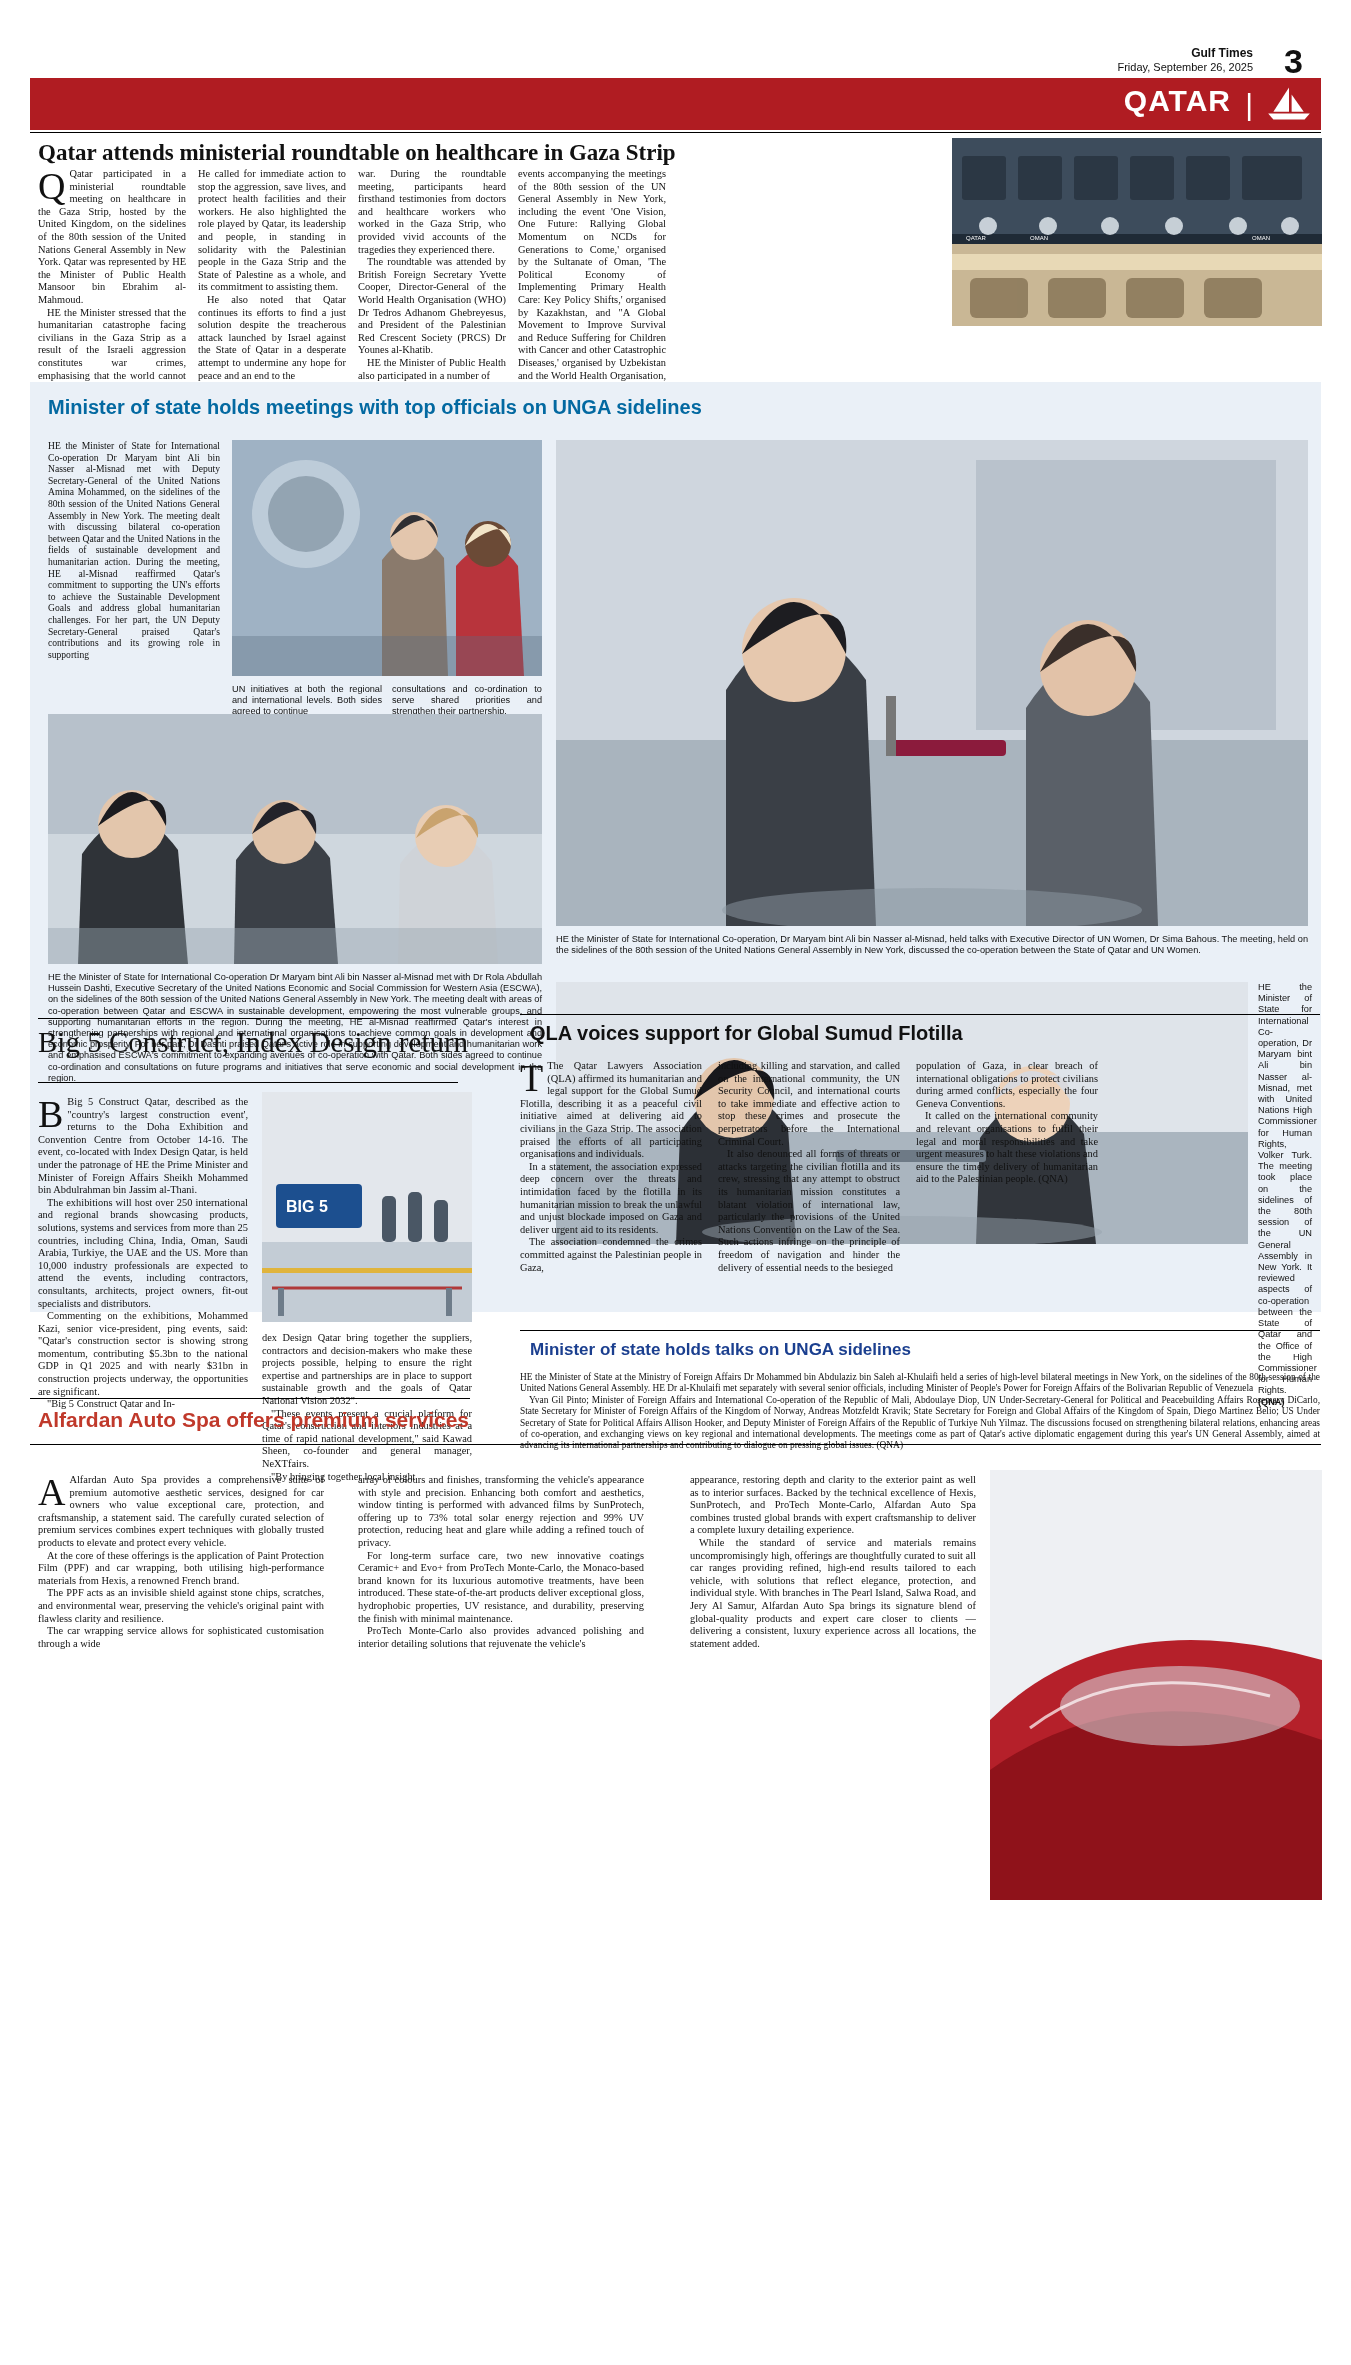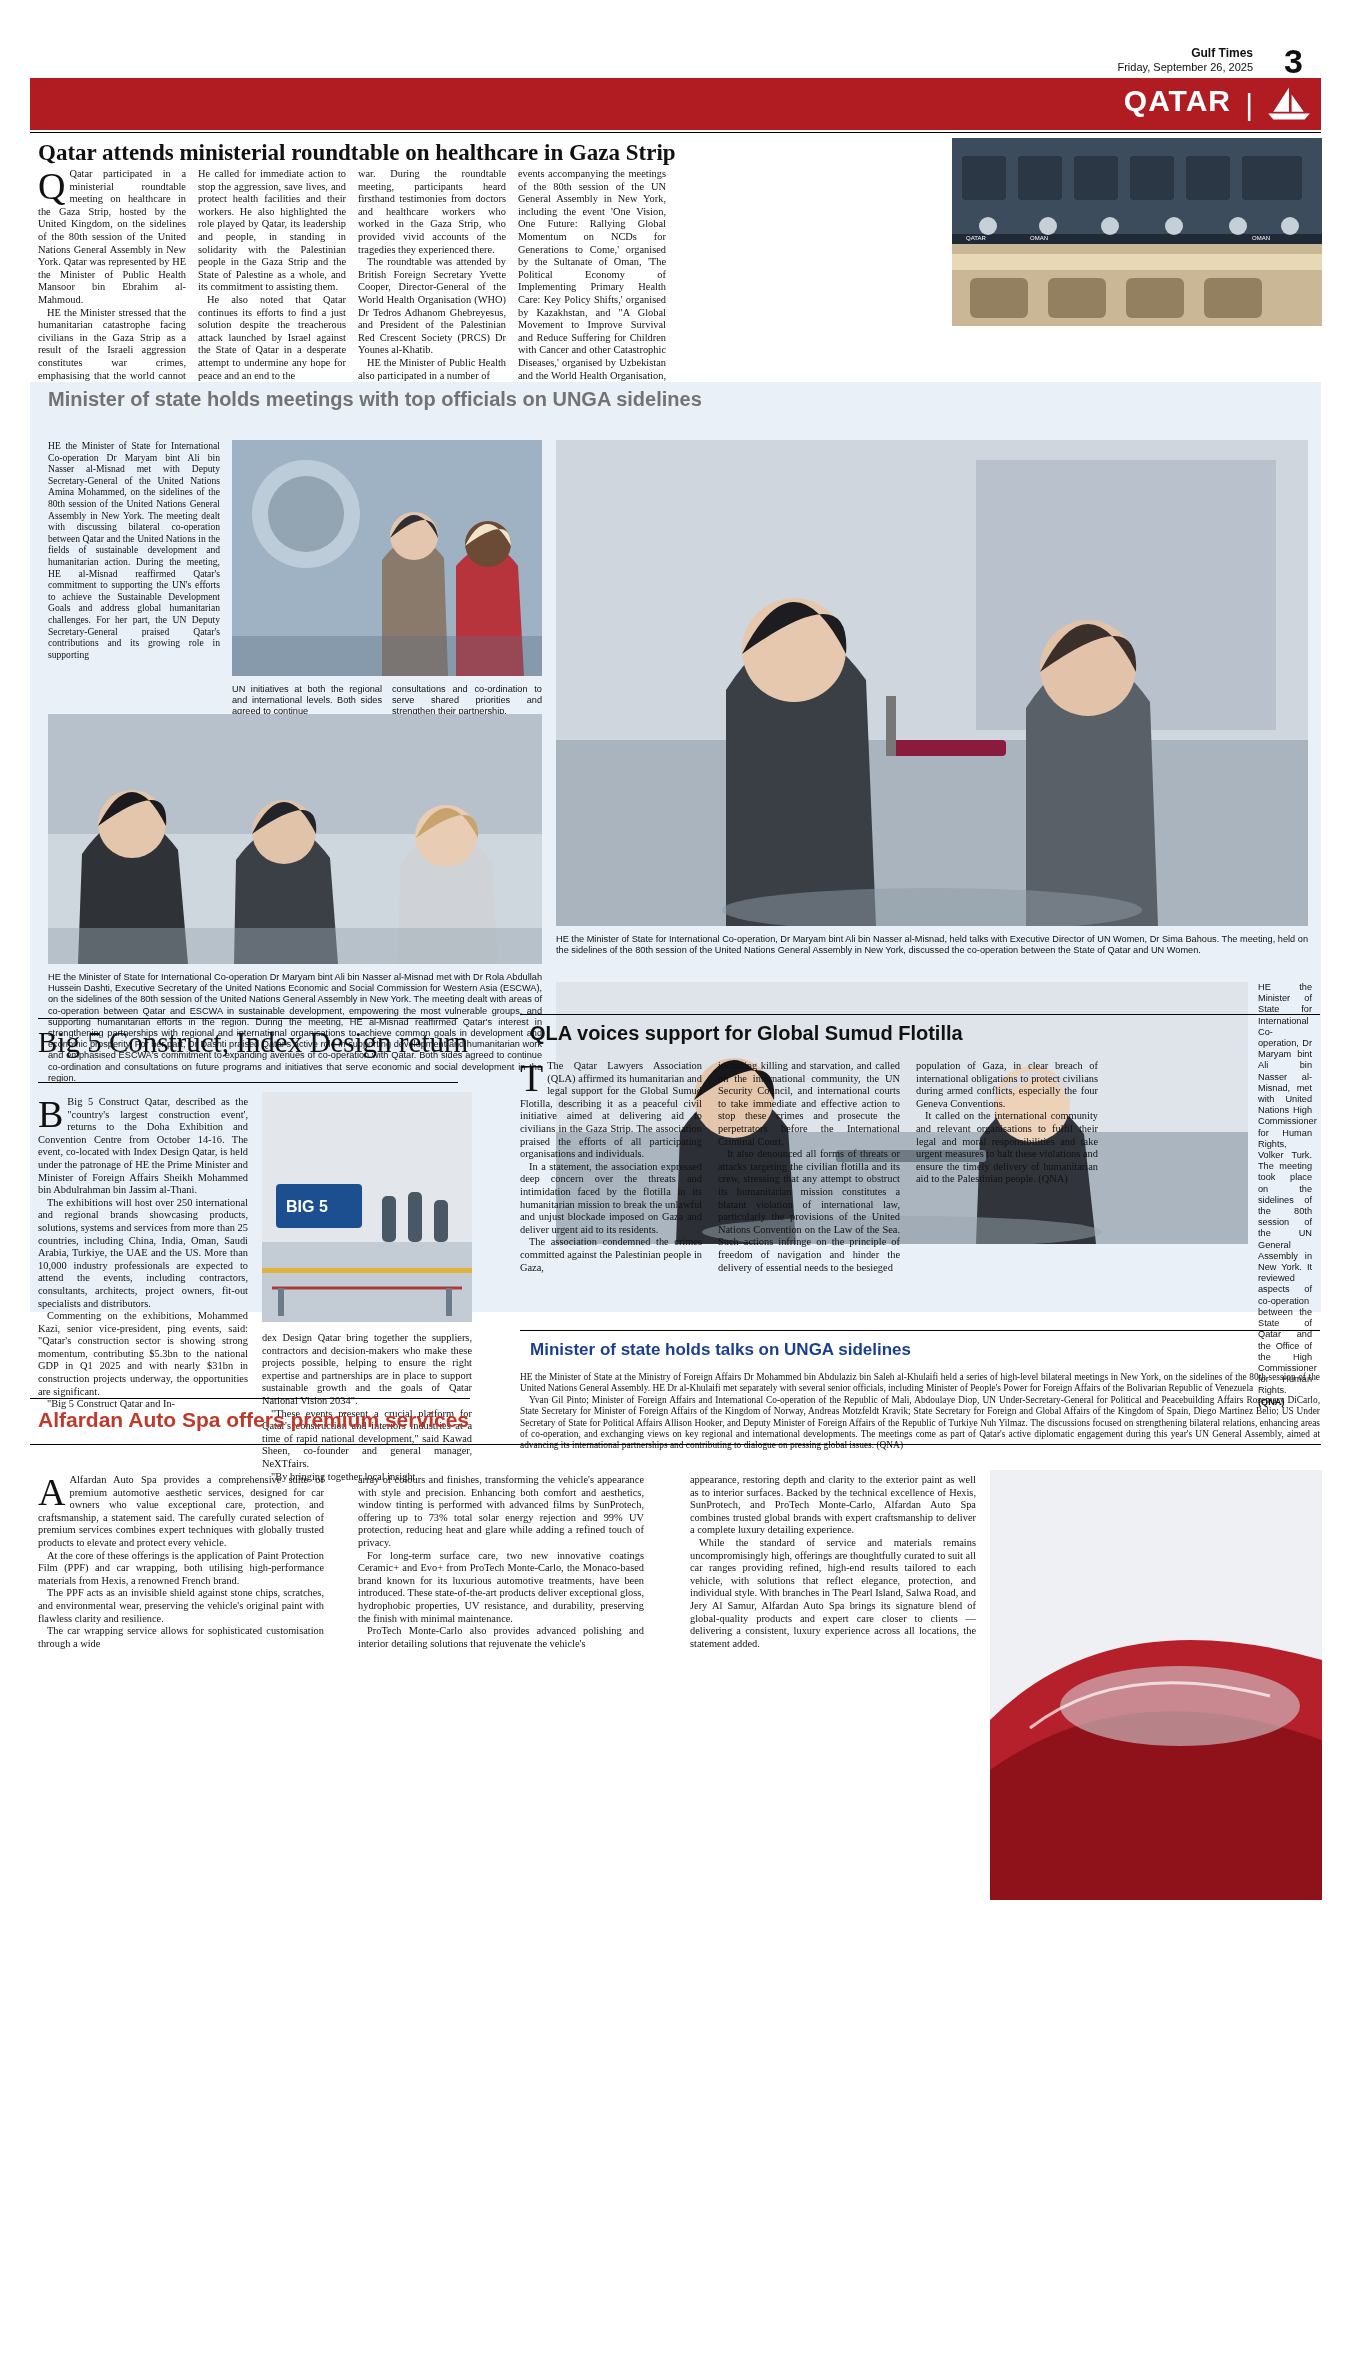--- a/index.html
+++ b/index.html
@@ -23,21 +23,21 @@
   .col p{margin:0 0 0 0;text-indent:9px;}
   .col p.first{text-indent:0;}
   .dropcap{float:left;font-family:"Liberation Serif",serif;font-size:38px;line-height:32px;font-weight:normal;padding:2px 4px 0 0;}
   .photo{position:absolute;overflow:hidden;background:#8fa3b4;}
   .cap{position:absolute;font-family:"Liberation Sans",sans-serif;font-size:9.2px;line-height:11.2px;color:#111;text-align:justify;}
   .band{position:absolute;background:#eef1f5;}
 
   
   #s1-title{left:38px;top:140px;font-size:23px;font-family:Liberation Serif, serif;}
   .hr-thin{position:absolute;background:#000;height:1px;}
-  #s2-title{left:48px;top:388px;font-size:20px;color:#737373;}
+  #s2-title{left:48px;top:396px;font-size:20px;color:#0369a1;}
 
   
   #s3-title{left:38px;top:1026px;font-size:29px;font-family:"Liberation Serif",serif;font-weight:normal;}
   #s4-title{left:530px;top:1022px;font-size:20px;}
   #s5-title{left:530px;top:1340px;font-size:17px;color:#1b3f8f;}
   #s6-title{left:38px;top:1408px;font-size:21px;color:#c0392b;}
 
   .qna{font-weight:bold;font-family:"Liberation Sans",sans-serif;font-size:9.2px;}
   .ph-room{background:linear-gradient(180deg,#2b3a4a 0%,#4a5d6e 40%,#c8b89a 100%);}
   .ph-blue{background:linear-gradient(170deg,#7f98b5 0%,#53708f 60%,#2f4258 100%);}
@@ -252,21 +252,21 @@
     </svg>
   </div>
 
   <div class="col" style="left:38px;top:1096px;width:210px;">
     <p class="first"><span class="dropcap">B</span><span>Big 5 Construct Qatar, described as the "country's largest construction event', returns to the Doha Exhibition and Convention Centre from October 14-16. The event, co-located with Index Design Qatar, is held under the patronage of HE the Prime Minister and Minister of Foreign Affairs Sheikh Mohammed bin Abdulrahman bin Jassim al-Thani.</span></p>
     <p>The exhibitions will host over 250 international and regional brands showcasing products, solutions, systems and services from more than 25 countries, including China, India, Oman, Saudi Arabia, Turkiye, the UAE and the US. More than 10,000 industry professionals are expected to attend the events, including contractors, consultants, architects, project owners, fit-out specialists and distributors.</p>
     <p>Commenting on the exhibitions, Mohammed Kazi, senior vice-president, ping events, said: "Qatar's construction sector is showing strong momentum, contributing $5.3bn to the national GDP in Q1 2025 and with nearly $31bn in construction projects underway, the opportunities are significant.</p>
     <p>"Big 5 Construct Qatar and In-</p>
   </div>
   <div class="col" style="left:262px;top:1332px;width:210px;">
-    <p class="first">dex Design Qatar bring together the suppliers, contractors and decision-makers who make these projects possible, helping to ensure the right expertise and partnerships are in place to support sustainable growth and the goals of Qatar National Vision 2034".</p>
+    <p class="first">dex Design Qatar bring together the suppliers, contractors and decision-makers who make these projects possible, helping to ensure the right expertise and partnerships are in place to support sustainable growth and the goals of Qatar National Vision 2032".</p>
     <p>"These events present a crucial platform for Qatar's construction and interiors industries at a time of rapid national development," said Kawad Sheen, co-founder and general manager, NeXTfairs.</p>
     <p>"By bringing together local insight</p>
   </div>
   <div class="col" style="left:300px;top:1332px;width:0px;"></div>
   <div class="col" style="left:262px;top:1332px;width:210px;opacity:0;"></div>
   <div class="col" style="left:262px;top:1332px;width:210px;position:absolute;opacity:0;"></div>
 
   <div class="col" style="left:38px;top:1332px;width:210px;opacity:0;"></div>
 
   <div class="col" style="left:262px;top:1332px;width:210px;opacity:0;"></div>

